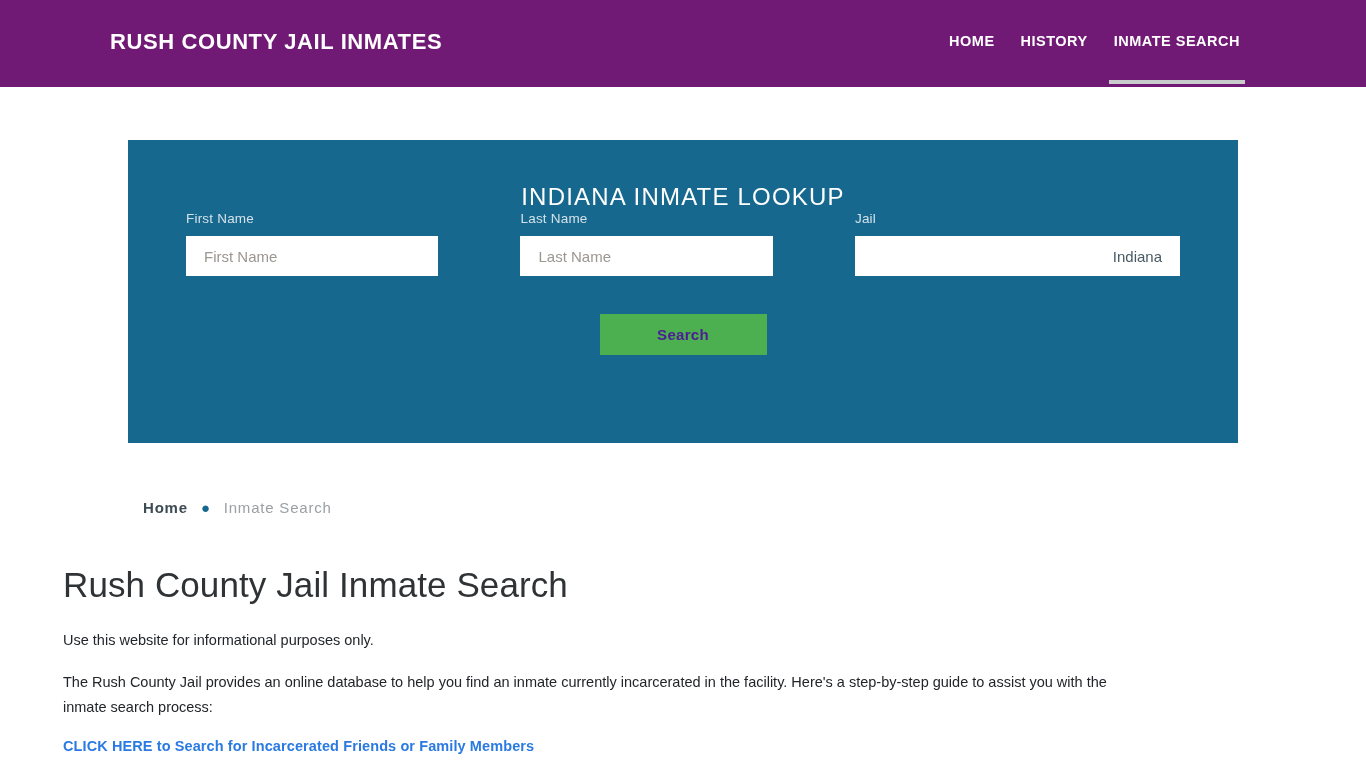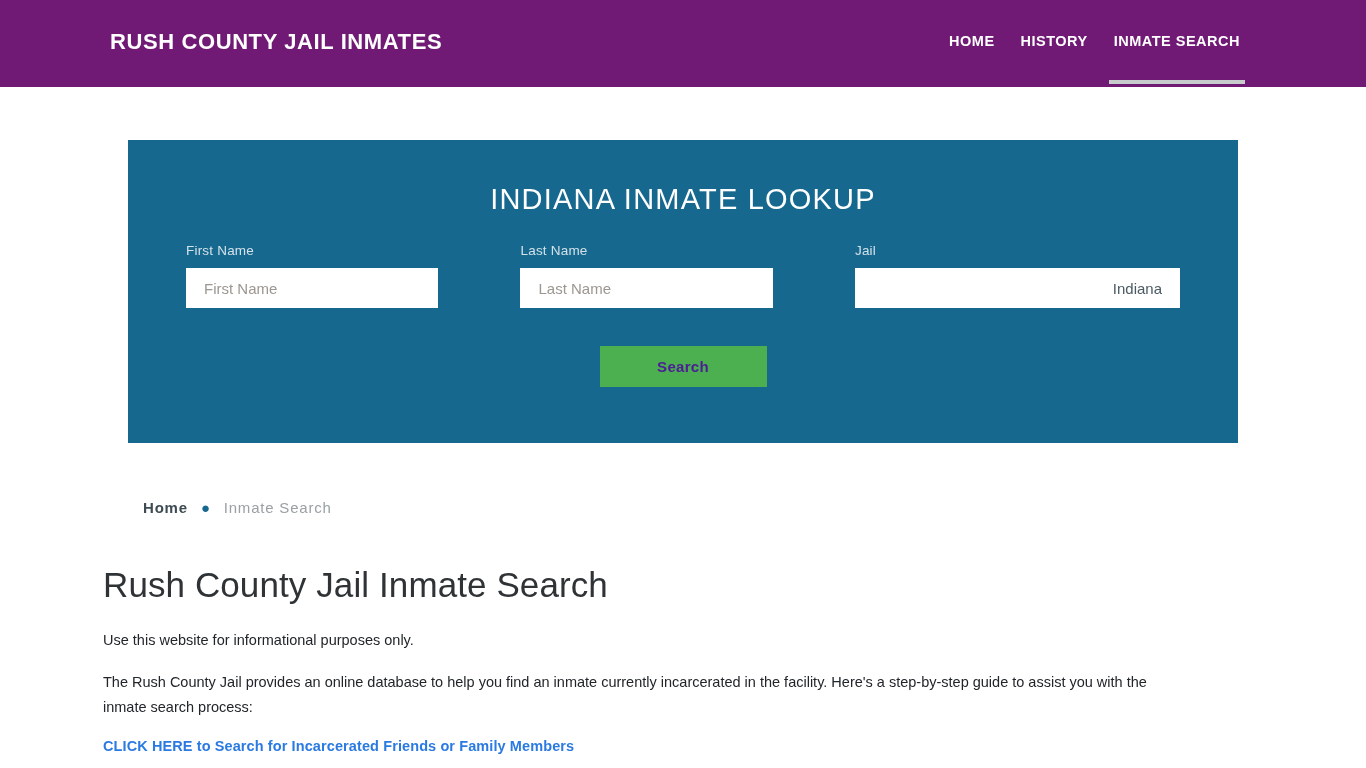--- a/index.html
+++ b/index.html
@@ -79,31 +79,30 @@
   .search-panel {
     margin: 53px auto 0 auto;
     width: 1110px;
     height: 303px;
     background: #17688f;
     position: relative;
   }
   .panel-title {
     text-align: center;
     color: #ffffff;
-    font-size: 29px;
+    font-size: 24px;
     letter-spacing: 1.2px;
     font-weight: normal;
     margin: 0;
     padding-top: 43px;
     font-family: "Liberation Sans", sans-serif;
   }
   .form-row {
     display: flex;
     padding: 0 58px;
-    margin-top: 27px;
     gap: 8px;
   }
   .form-field {
     width: 33.33%;
     display: flex;
     flex-direction: column;
     padding-right: 74px;
   }
   .form-field:last-child { padding-right: 0; }
   .field-label {
@@ -164,21 +163,21 @@
     font-size: 15px;
     line-height: 1;
   }
   .crumb-current {
     color: #9aa0a4;
     letter-spacing: 0.8px;
   }
 
   
   .content {
-    margin-left: 103px;
+    margin-left: 63px;
     margin-right: 128px;
     margin-top: 49px;
   }
   .page-title {
     font-size: 35px;
     font-weight: normal;
     color: #2f3336;
     margin: 0 0 23px 0;
     letter-spacing: 0.1px;
     font-family: "Liberation Sans", sans-serif;

